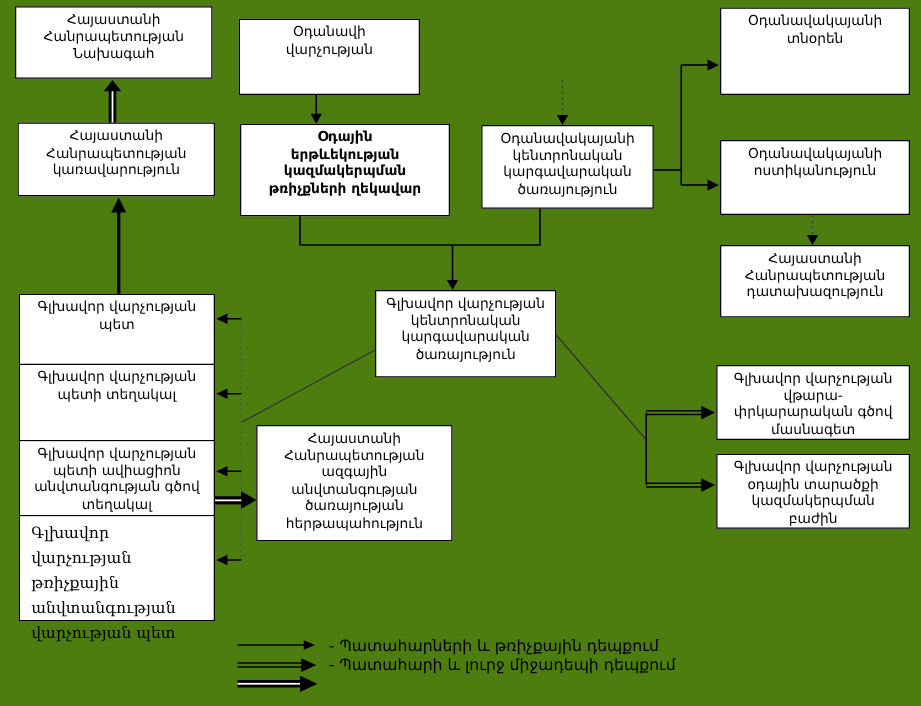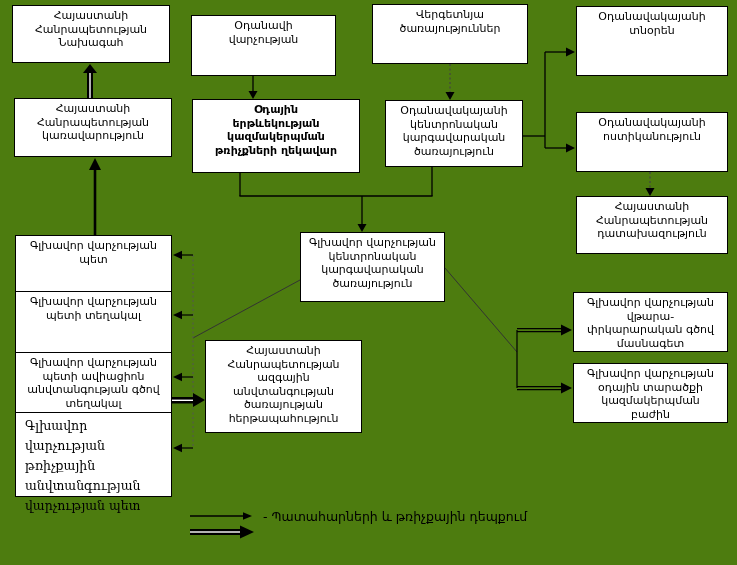--- a/index.html
+++ b/index.html
@@ -130,22 +130,20 @@
 Նախագահ</div>
   <div class="box" id="b-government">Հայաստանի
 Հանրապետության
 կառավարություն</div>
   <div class="box" id="b-commander">Օդանավի
 վարչության</div>
   <div class="box" id="b-atm">Օդային
 երթևեկության
 կազմակերպման
 թռիչքների ղեկավար</div>
-  <div class="box" id="b-ground">Վերգետնյա
-ծառայություններ</div>
   <div class="box" id="b-airport-dispatch">Օդանավակայանի
 կենտրոնական
 կարգավարական
 ծառայություն</div>
   <div class="box" id="b-airport-director">Օդանավակայանի
 տնօրեն</div>
   <div class="box" id="b-airport-police">Օդանավակայանի
 ոստիկանություն</div>
   <div class="box" id="b-prosecutor">Հայաստանի
 Հանրապետության
@@ -184,20 +182,28 @@
   <div id="legend">
     <div class="legend-row">
       <svg width="68" height="14">
         <line x1="2" y1="7" x2="56" y2="7" stroke="#000" stroke-width="1.3"></line>
         <polygon points="64,7 55,3.2 55,10.8" fill="#000"></polygon>
       </svg>
       <span class="legend-label">- Պատահարների և թռիչքային դեպքում</span>
     </div>
     <div class="legend-row">
       <svg width="68" height="14">
+        <line x1="2" y1="5.4" x2="54" y2="5.4" stroke="#000" stroke-width="1.2"></line>
+        <line x1="2" y1="8.6" x2="54" y2="8.6" stroke="#000" stroke-width="1.2"></line>
+        <polygon points="65,7 53,1.5 53,12.5" fill="#000"></polygon>
+      </svg>
+      <span class="legend-label">- Պատահարի և լուրջ միջադեպի դեպքում</span>
+    </div>
+    <div class="legend-row">
+      <svg width="68" height="14">
         <rect x="2" y="4" width="51" height="6" fill="#000"></rect>
         <rect x="2" y="6.3" width="51" height="1.4" fill="#fff"></rect>
         <polygon points="66,7 52,0.5 52,13.5" fill="#000"></polygon>
       </svg>
     </div>
   </div>
 
 </div>
 
 </body></html>

